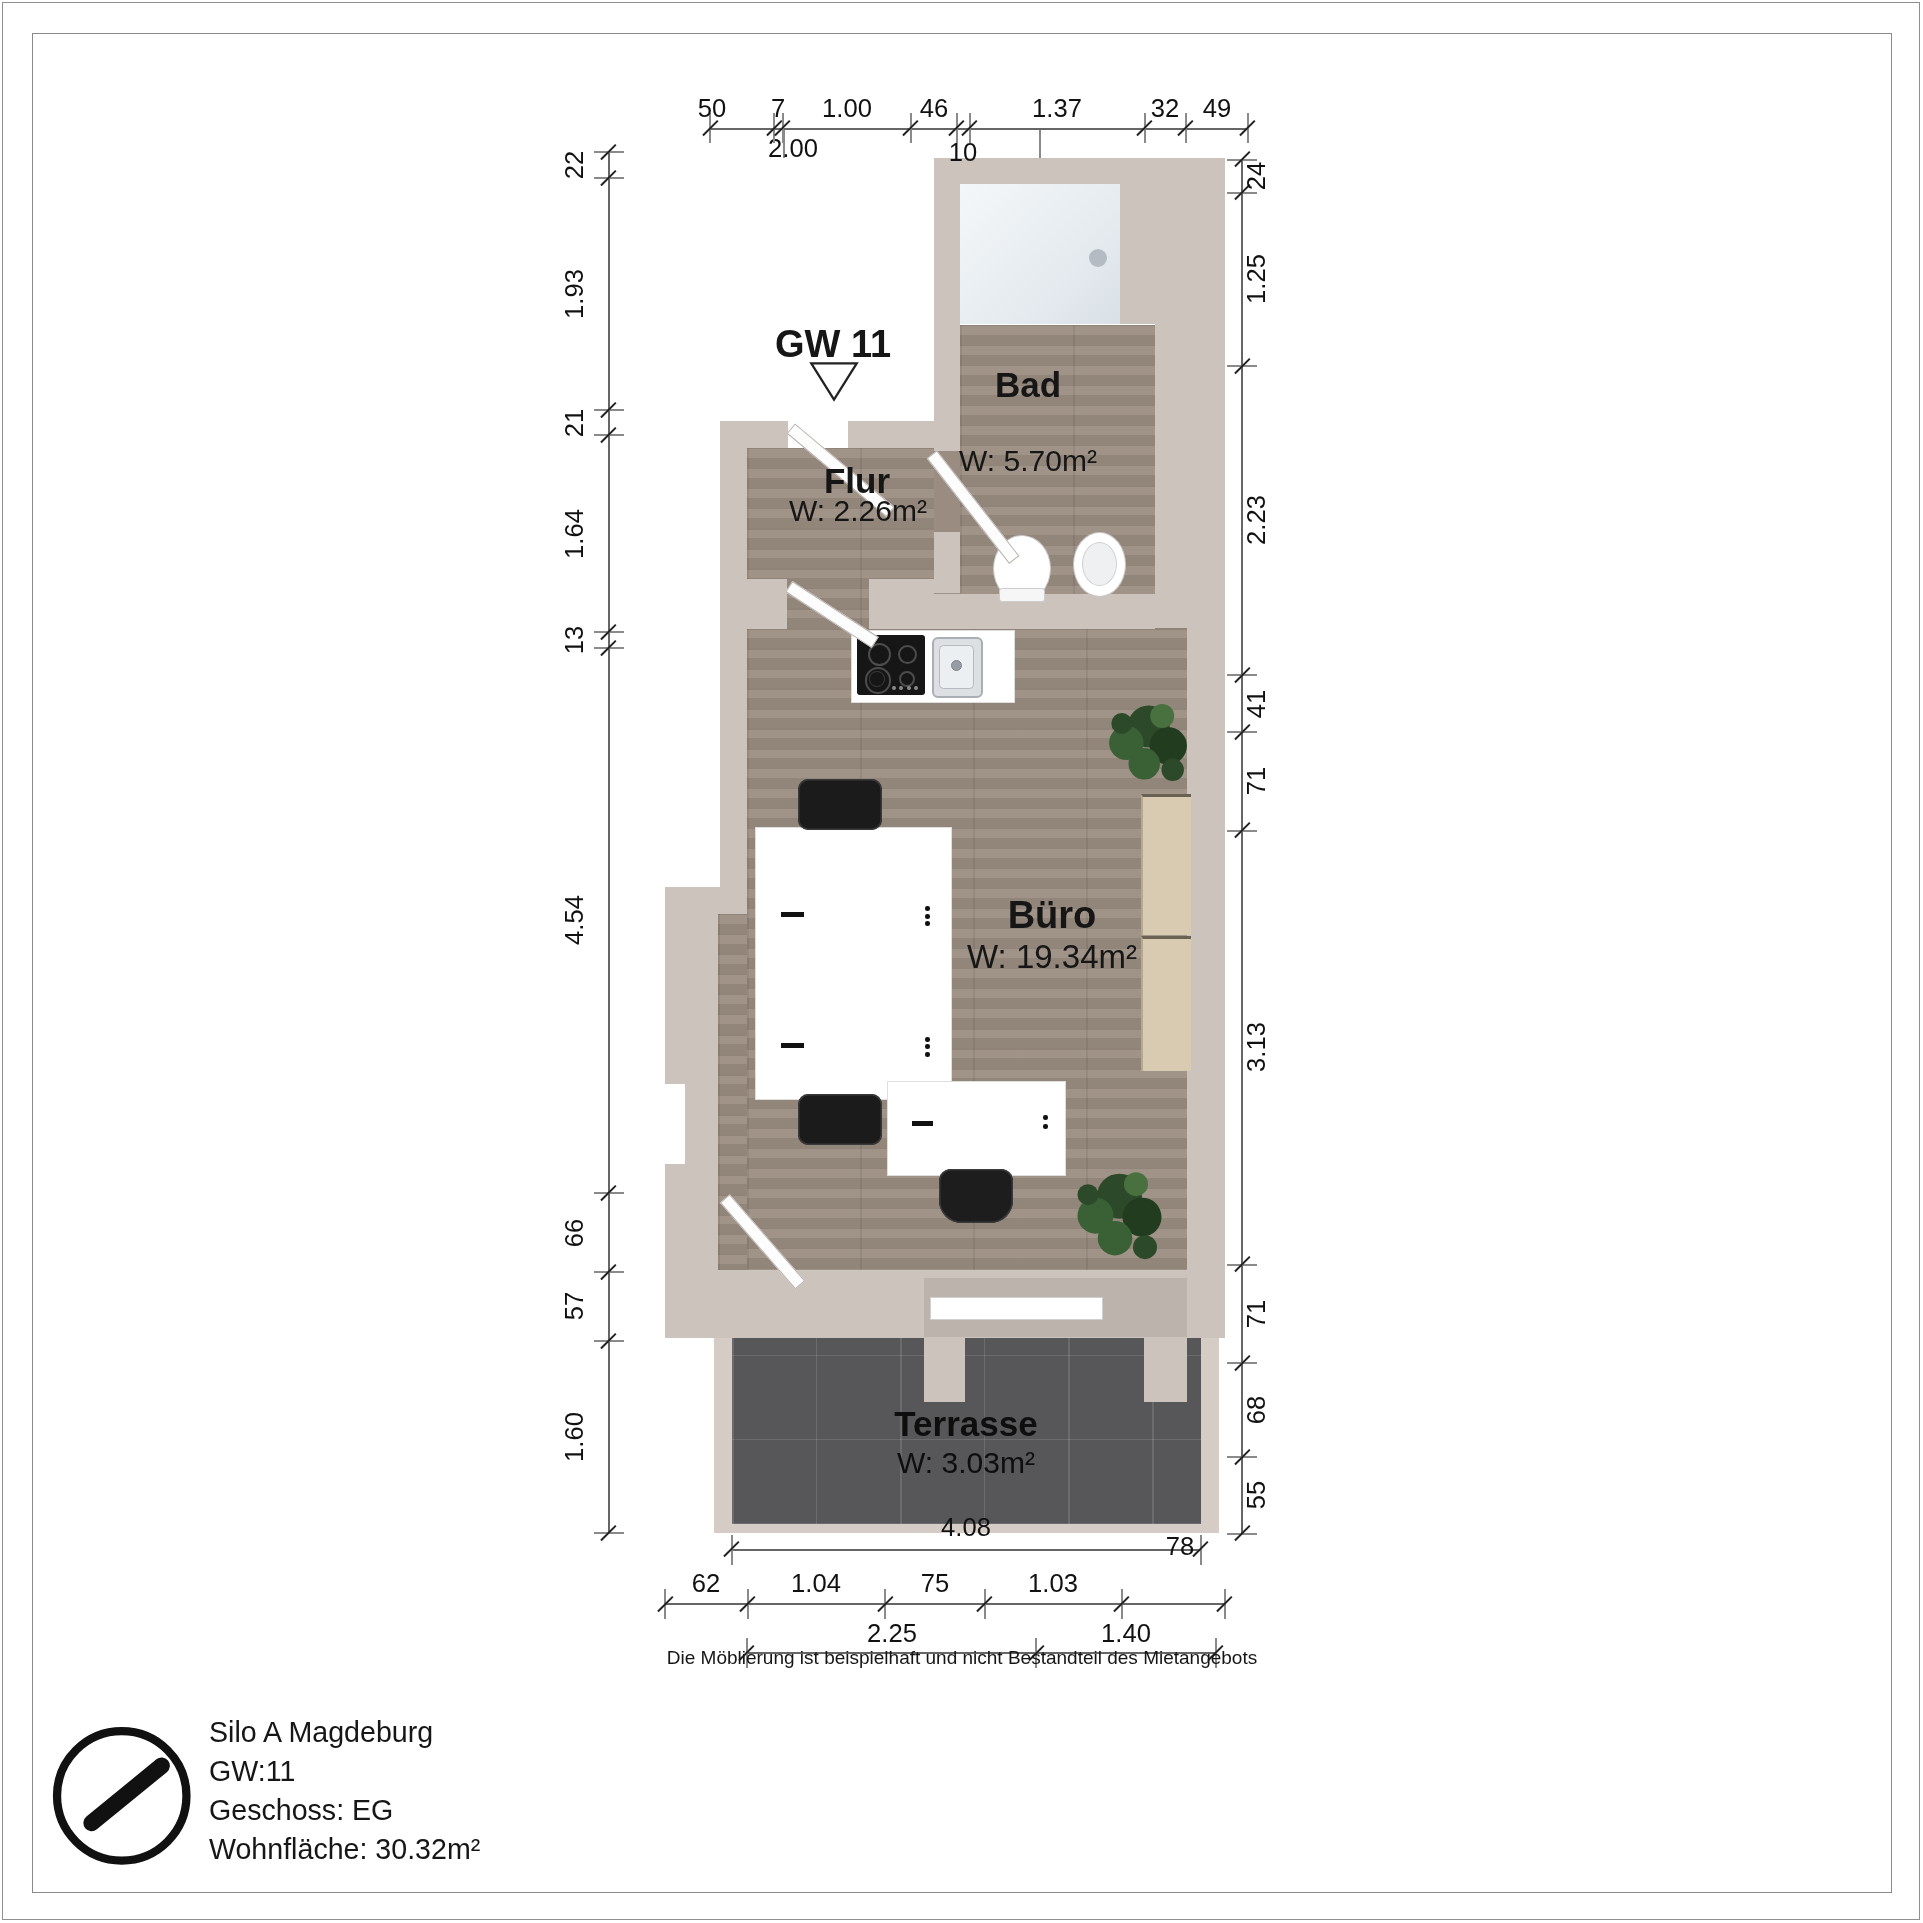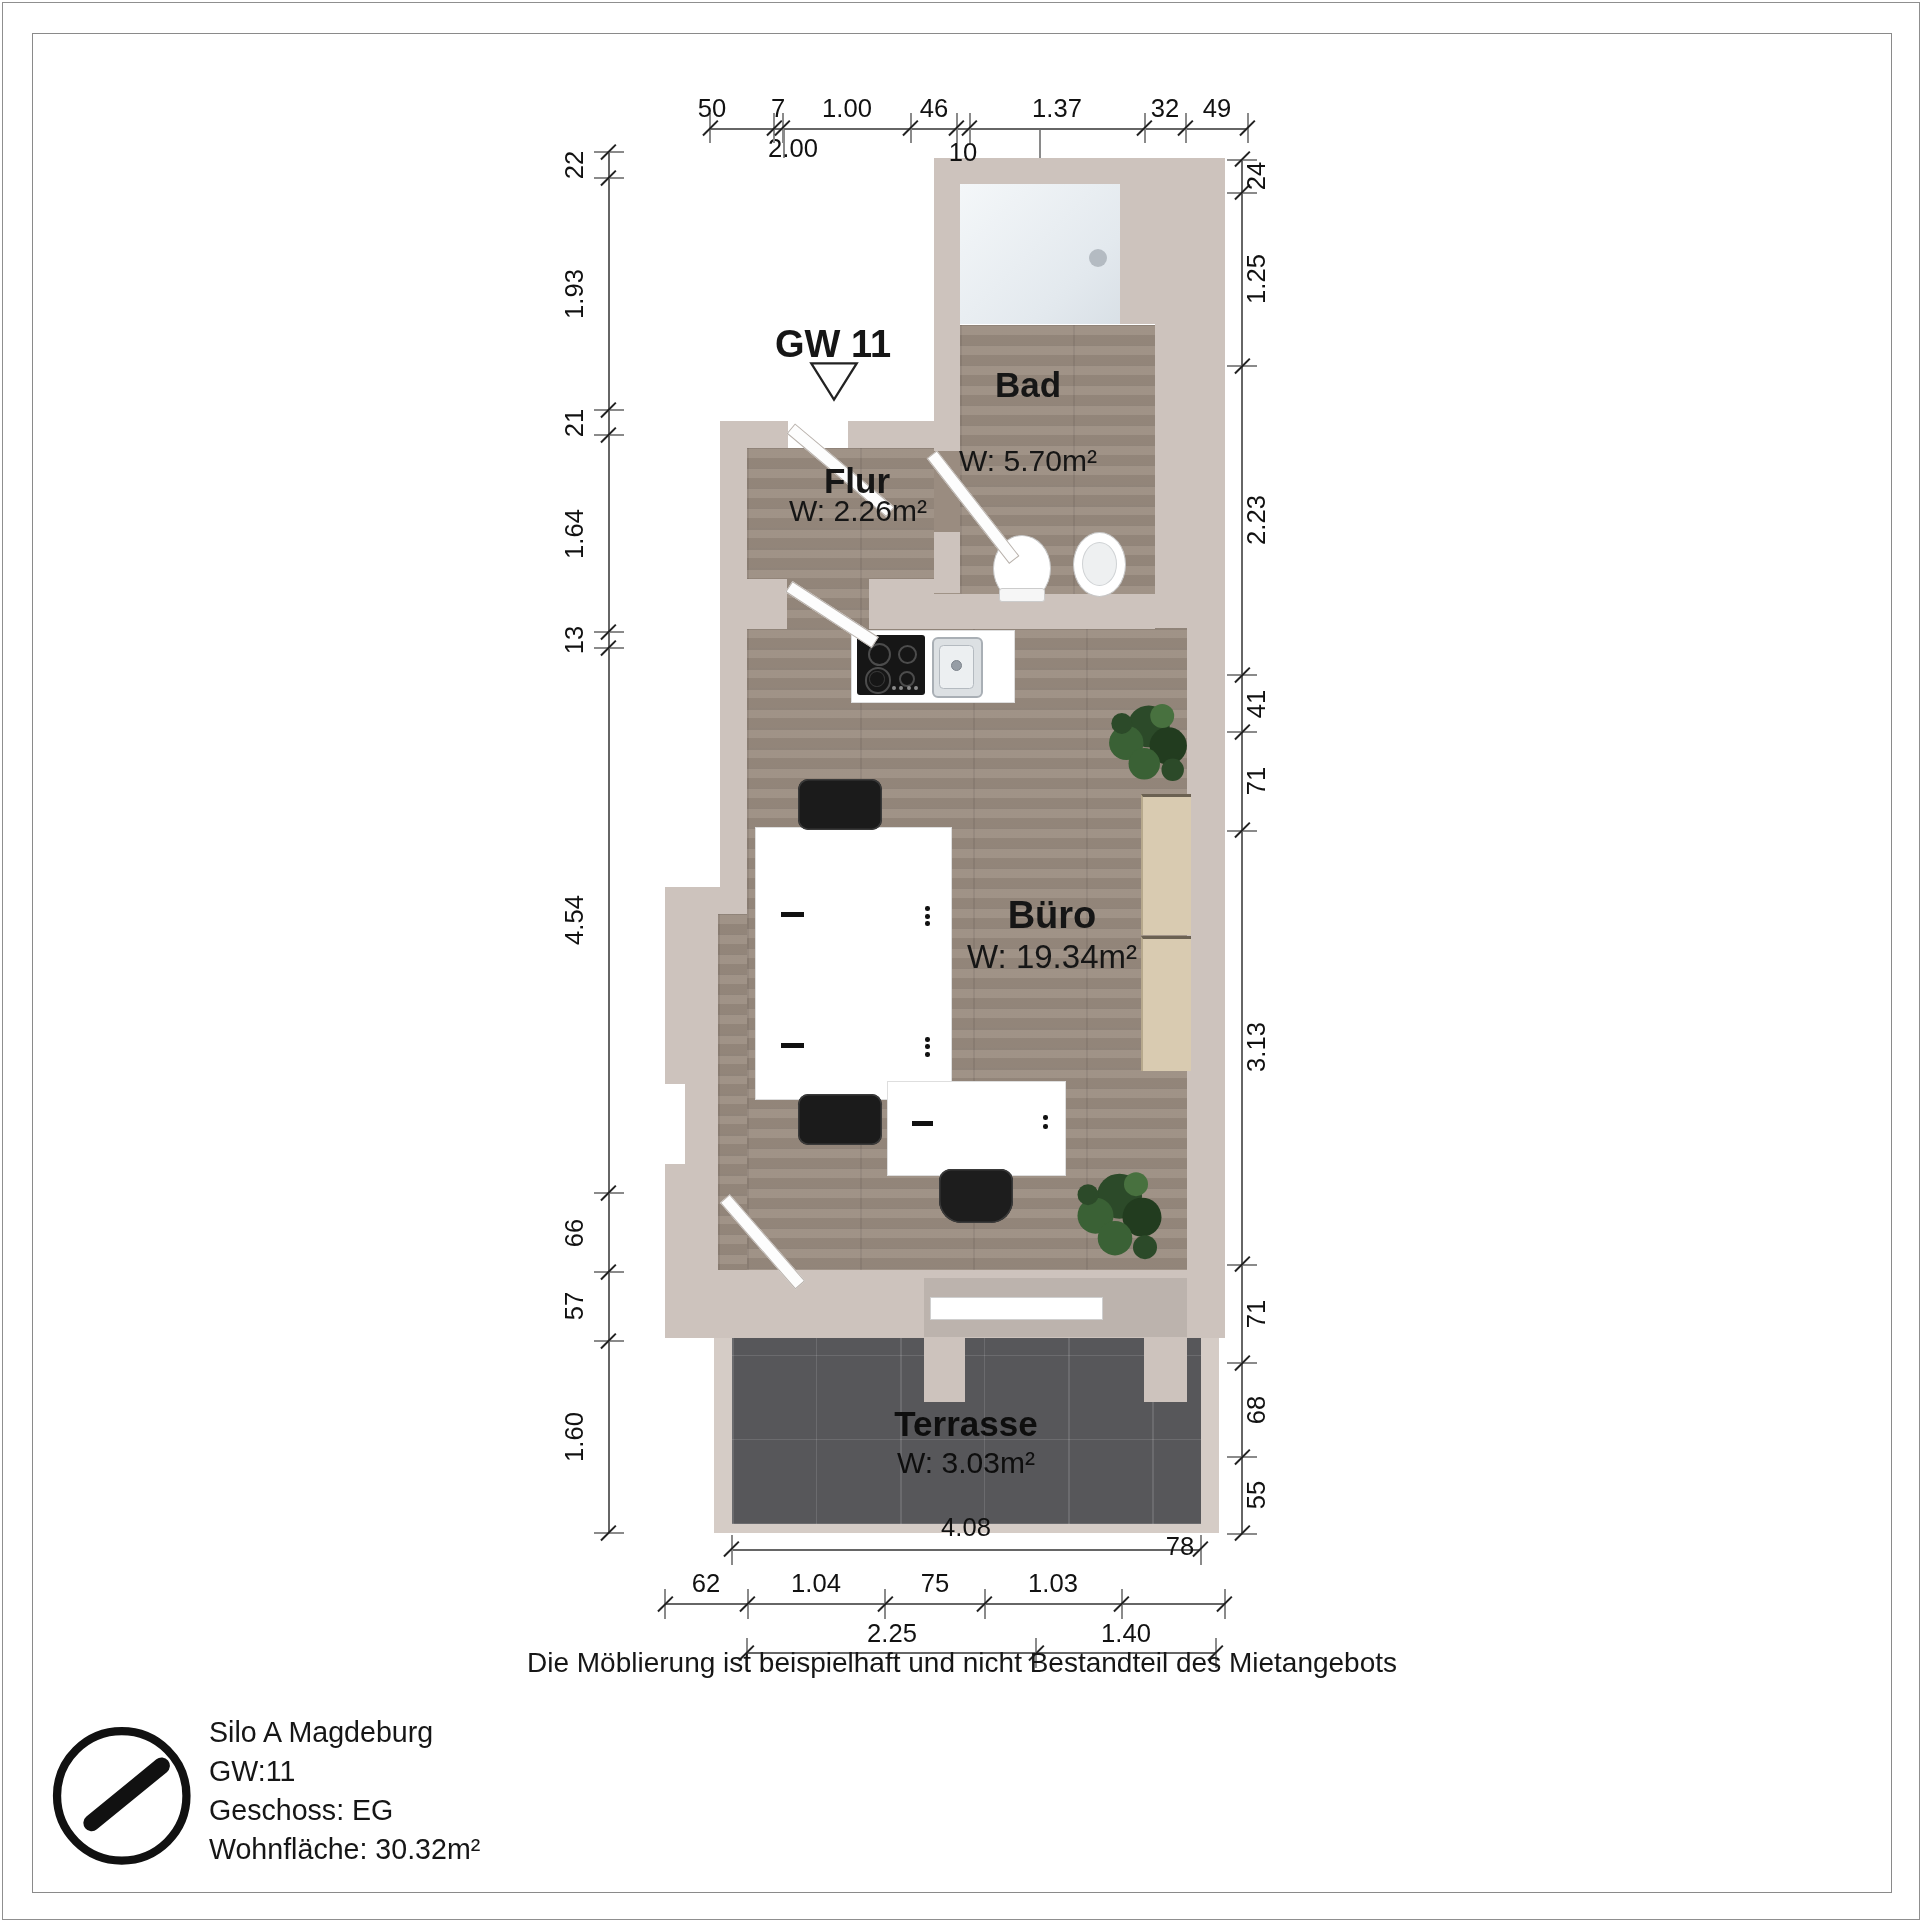--- a/index.html
+++ b/index.html
@@ -53,21 +53,21 @@
   .room-name{font-weight:bold;white-space:nowrap;transform:translateX(-50%);}
   .room-area{white-space:nowrap;transform:translateX(-50%);}
   .f46{font-size:35px;} .f50{font-size:38px;} .f44{font-size:33px;} .f40{font-size:30px;}
 
   .dim-label{position:absolute;font-size:25.6px;color:#111;white-space:nowrap;}
   .dim-line{position:absolute;background:#666;}
   .dim-perp{position:absolute;background:#8a8a8a;}
   .dim-slash{position:absolute;background:#222;}
   .ext-line{position:absolute;background:#8a8a8a;}
 
-  .disclaimer{left:50%;transform:translateX(-50%);top:1647px;font-size:28px;white-space:nowrap;}
+  .disclaimer{left:50%;transform:translateX(-50%);top:1647px;font-size:19px;white-space:nowrap;}
   .info-block{left:209px;top:1713px;font-size:28.6px;line-height:39px;}
 </style>
 </head>
 <body>
 
 <div class="abs outer-border"></div>
 <div class="abs inner-frame"></div>
 
 <div class="abs floor-wood" style="left:747px;top:448px;width:440px;height:822px;"></div>
 <div class="abs floor-wood" style="left:718px;top:914px;width:29px;height:356px;"></div>

